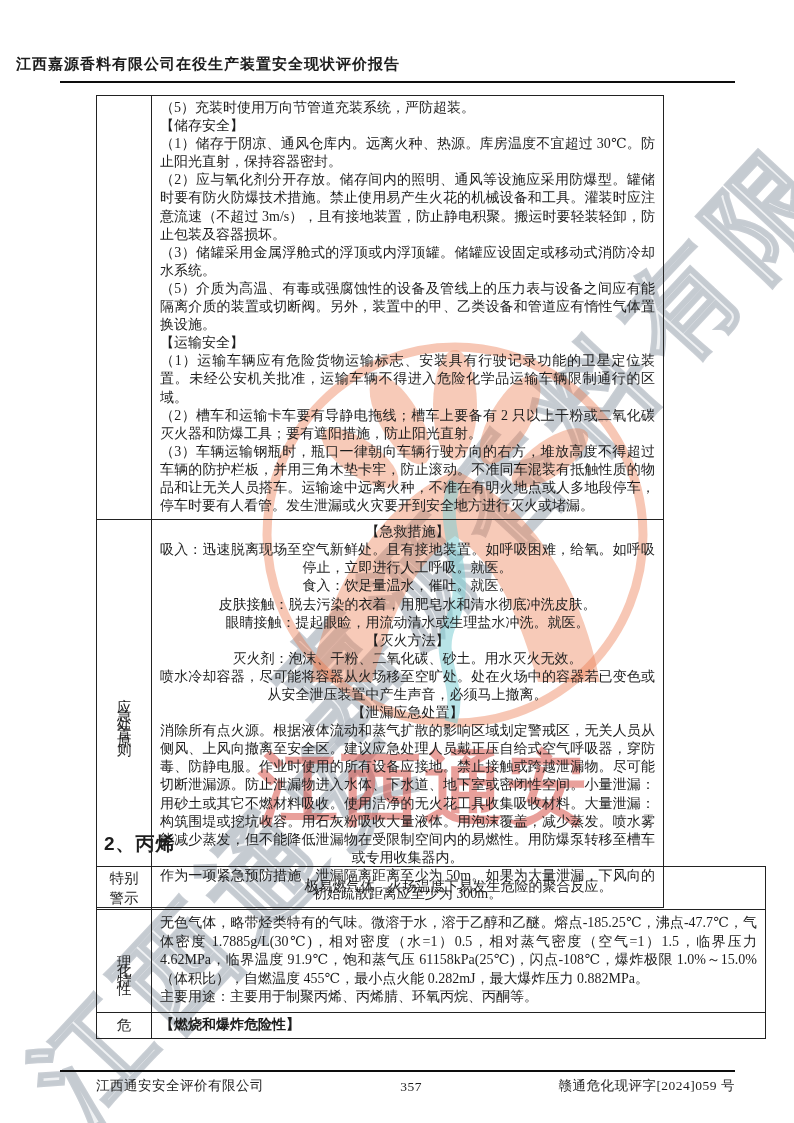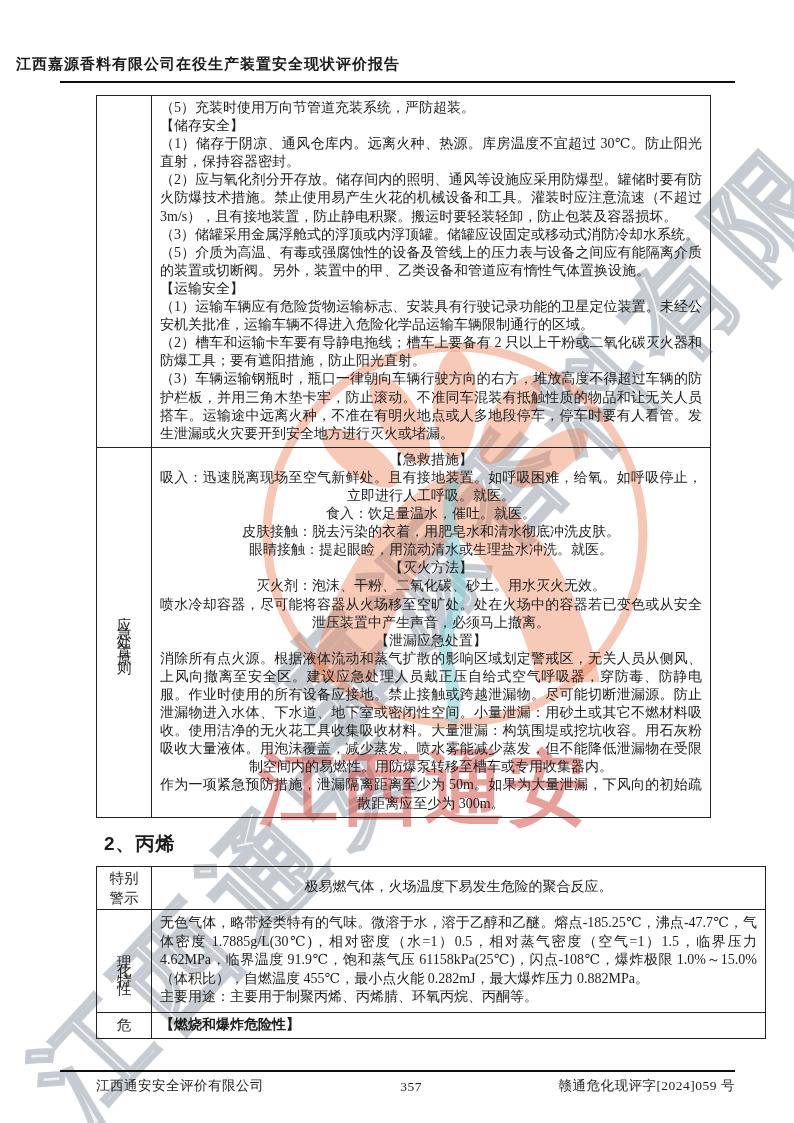--- a/index.html
+++ b/index.html
@@ -29,21 +29,21 @@
   .content{position:absolute;inset:0;z-index:1;}
   .doc-title{
     position:absolute;top:55px;left:16px;width:100%;
     font-size:15px;font-weight:700;letter-spacing:1px;
   }
   .rule{position:absolute;left:60px;width:675px;height:2px;background:#0d0d0d;}
   .rule-top{top:81px;}
   .rule-bottom{top:1070px;}
   
   .tbl{position:absolute;border:1.5px solid #222;background:transparent;box-sizing:border-box;}
-  .tbl-1{left:96px;top:95px;width:615px;}
+  .tbl-1{left:96px;top:95px;width:568px;}
   .tbl-2{left:96px;top:866px;width:670px;}
   .trow{display:flex;box-sizing:border-box;}
   .trow + .trow{border-top:1.5px solid #222;}
   .lcell{
     flex:none;width:55px;border-right:1.5px solid #222;box-sizing:border-box;
     display:flex;align-items:center;justify-content:center;
     font-size:14.5px;text-align:center;
   }
   .v-label{writing-mode:vertical-rl;text-orientation:upright;letter-spacing:9px;line-height:1;}
   .wrap-label{width:34px;line-height:20px;}

